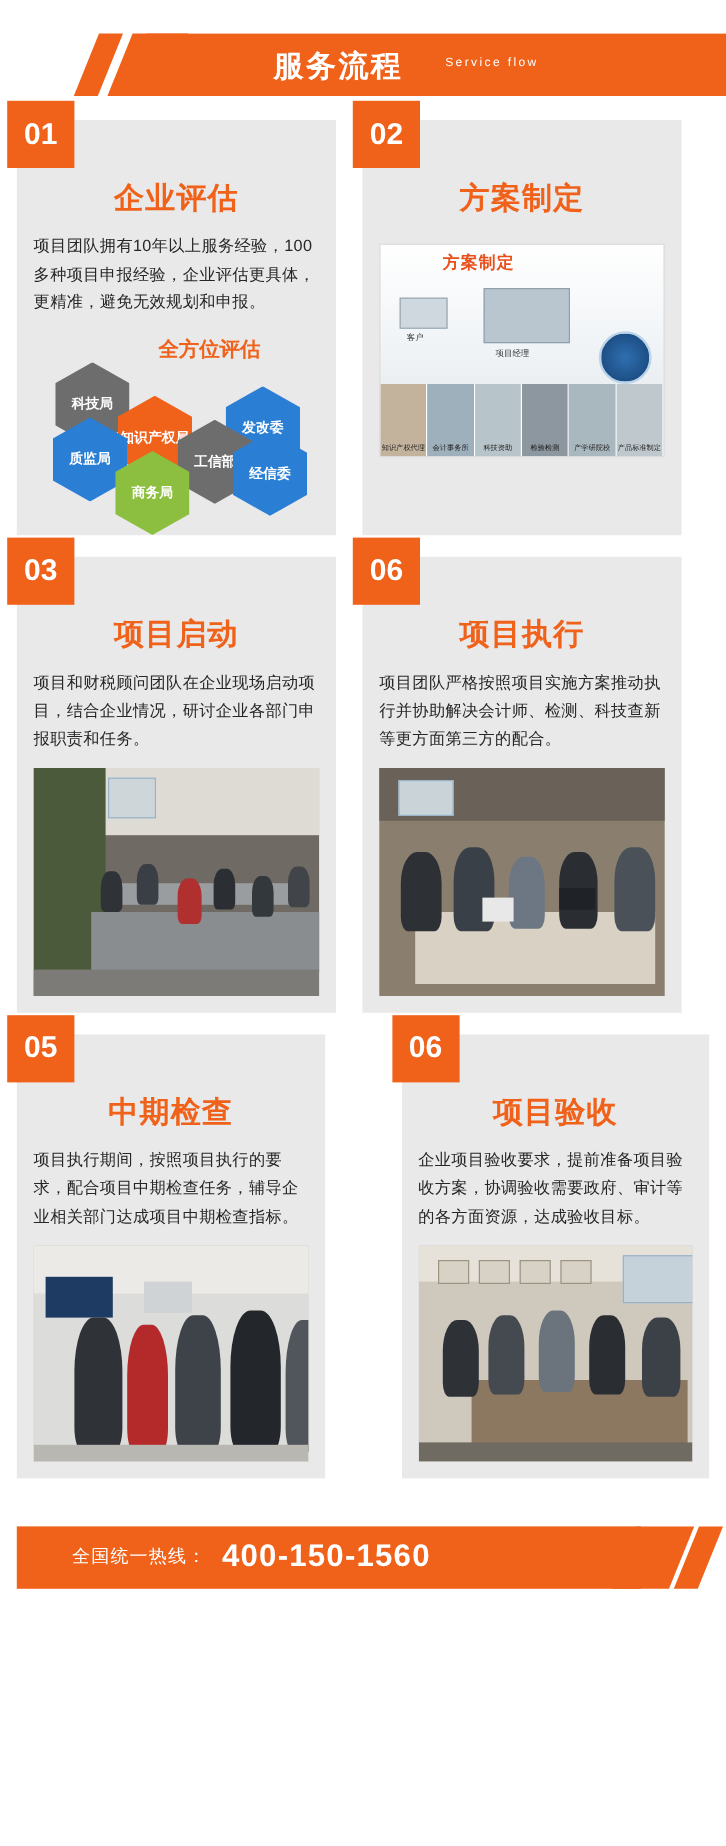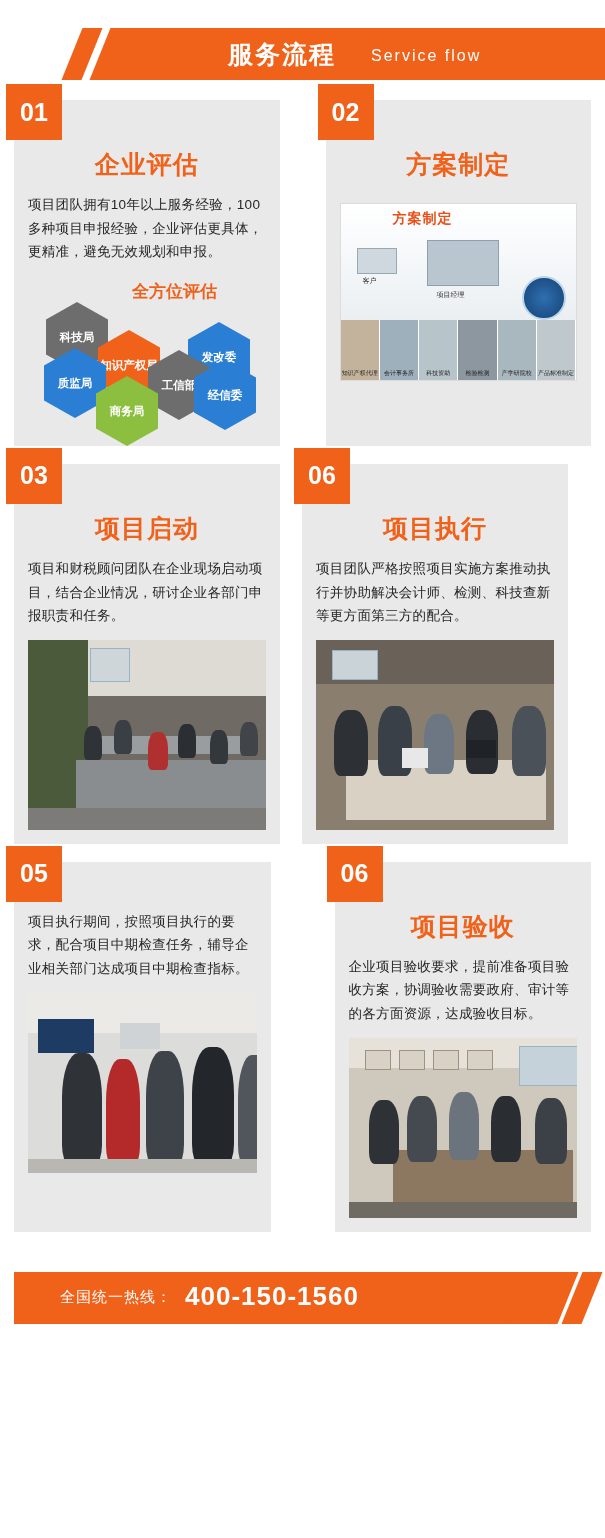--- a/index.html
+++ b/index.html
@@ -50,21 +50,21 @@
     top: 38px;
     font-size: 25px;
     font-weight: bold;
     color: #ffffff;
     letter-spacing: 2px;
   }
   .header-sub {
     position: absolute;
     left: 371px;
     top: 47px;
-    font-size: 16px;
+    font-size: 10px;
     color: #ffffff;
     letter-spacing: 2px;
   }
 
   
   .grid {
     position: relative;
     padding: 0 14px;
   }
   .row {
@@ -299,21 +299,21 @@
           <div class="hex" style="left:70px;  top:54px; background:#f0611a;">知识产权局</div>
           <div class="hex" style="left:160px; top:46px; background:#2a7fd4;">发改委</div>
           <div class="hex" style="left:16px;  top:72px; background:#2a7fd4;">质监局</div>
           <div class="hex" style="left:120px; top:74px; background:#6d6d6d;">工信部</div>
           <div class="hex" style="left:68px;  top:100px; background:#8cbf3f;">商务局</div>
           <div class="hex" style="left:166px; top:84px; background:#2a7fd4;">经信委</div>
         </div>
       </div>
     </div>
 
-    <div class="card" style="padding-top:34px;margin-left:24px;">
+    <div class="card" style="padding-top:34px;">
       <div class="badge left">02</div>
       <div class="card-inner">
         <div class="title-row title-right">
           <div class="card-title">方案制定</div>
         </div>
 
         <div class="img02">
           <div class="img02-title">方案制定</div>
           <div class="img02-node" style="left:16px; top:44px;"></div>
           <div class="img02-cap" style="left:22px; top:72px;">客户</div>
@@ -400,20 +400,23 @@
         </div>
       </div>
     </div>
   </div>
 
   <div class="row">
 
     <div class="card" style="padding-top:34px;">
       <div class="badge left">05</div>
       <div class="card-inner">
+        <div class="title-row title-right">
+          <div class="card-title">中期检查</div>
+        </div>
         <div class="card-text">项目执行期间，按照项目执行的要求，配合项目中期检查任务，辅导企业相关部门达成项目中期检查指标。</div>
 
         <div class="photo" style="height:180px;">
           <div class="room">
             <div class="wall" style="background:#dcdcda;"></div>
             <div style="position:absolute;left:0;top:0;right:0;height:40px;background:#eceae6;"></div>
             <div style="position:absolute;left:10px;top:26px;width:56px;height:34px;background:#1d3b63;"></div>
             <div style="position:absolute;left:92px;top:30px;width:40px;height:26px;background:#cfd3d6;"></div>
             <div class="person" style="left:34px;top:60px;width:40px;height:112px;background:#2f3338;"></div>
             <div class="person" style="left:78px;top:66px;width:34px;height:106px;background:#b42a2a;"></div>

